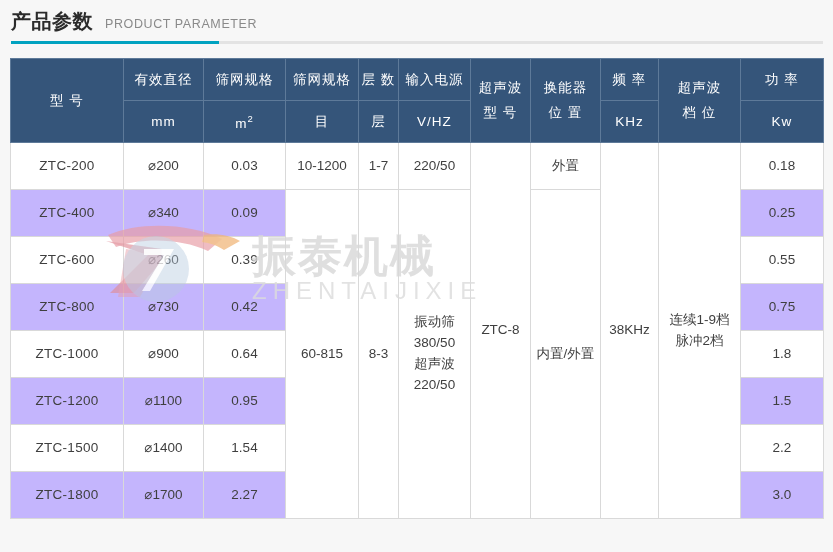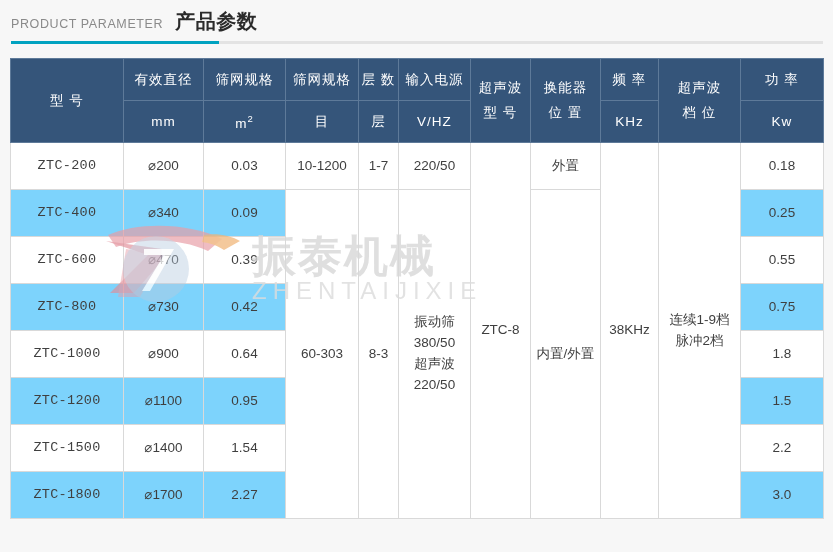--- a/index.html
+++ b/index.html
@@ -104,42 +104,42 @@
     height: 41px;
   }
   table.spec thead th.two-line {
     line-height: 1.85;
   }
   table.spec tbody td {
     height: 46px;
     line-height: 1.55;
   }
   table.spec tbody tr.alt td {
-    background: #7dd3fc;
+    background: #c4b5fd;
   }
   table.spec tbody td.merged {
     background: #ffffff !important;
   }
   td.multiline {
     line-height: 2.0;
     margin-left: 17px;
   }
   .sup {
     font-size: 9.5px;
     vertical-align: super;
   }
-  .model-cell { letter-spacing: 0.3px; font-family: Liberation Mono, monospace; }
+  .model-cell { letter-spacing: 0.3px; }
 </style>
 </head>
 <body>
 
 <div id="section-header">
   <div id="title-row">
+    <span id="title-cn">产品参数</span>
     <span id="title-en">PRODUCT PARAMETER</span>
-    <span id="title-cn">产品参数</span>
   </div>
   <div id="rule-wrap">
     <div id="rule-accent"></div>
   </div>
 </div>
 
 <div id="watermark">
   <svg width="480" height="92" viewBox="0 0 480 92">
 
     <path d="M4 16 C 34 2, 88 4, 118 20 L 104 32 C 78 20, 40 18, 12 28 Z" fill="#e79ca6" opacity="0.85"></path>
@@ -225,35 +225,35 @@
           <span>连续1-9档</span><br>
           <span>脉冲2档</span>
         </td>
         <td>0.18</td>
       </tr>
 
       <tr class="alt">
         <td class="model-cell">ZTC-400</td>
         <td>⌀340</td>
         <td>0.09</td>
-        <td rowspan="7" class="merged">60-303</td>
+        <td rowspan="7" class="merged">60-815</td>
         <td rowspan="7" class="merged">8-3</td>
         <td rowspan="7" class="merged multiline">
           <span>振动筛</span><br>
           <span>380/50</span><br>
           <span>超声波</span><br>
           <span>220/50</span>
         </td>
         <td rowspan="7" class="merged">内置/外置</td>
         <td>0.25</td>
       </tr>
 
       <tr>
         <td class="model-cell">ZTC-600</td>
-        <td>⌀470</td>
+        <td>⌀260</td>
         <td>0.39</td>
         <td>0.55</td>
       </tr>
 
       <tr class="alt">
         <td class="model-cell">ZTC-800</td>
         <td>⌀730</td>
         <td>0.42</td>
         <td>0.75</td>
       </tr>

